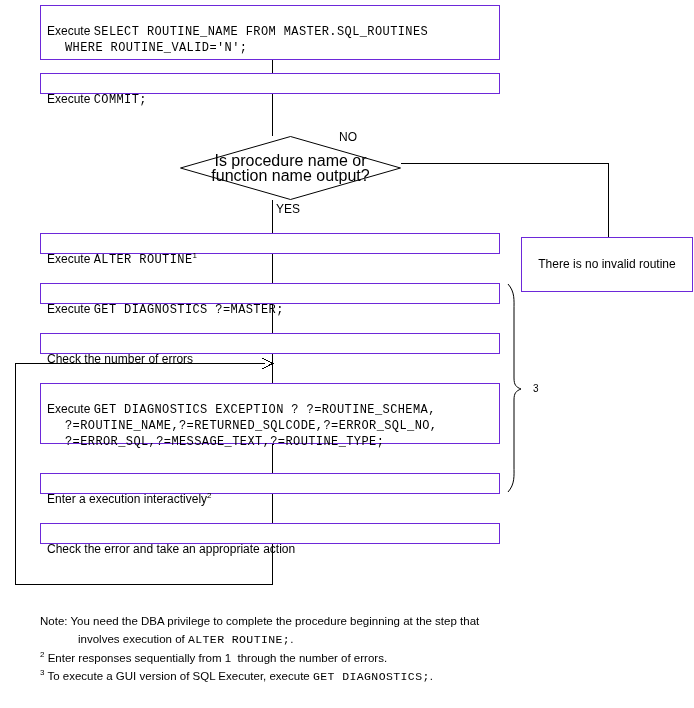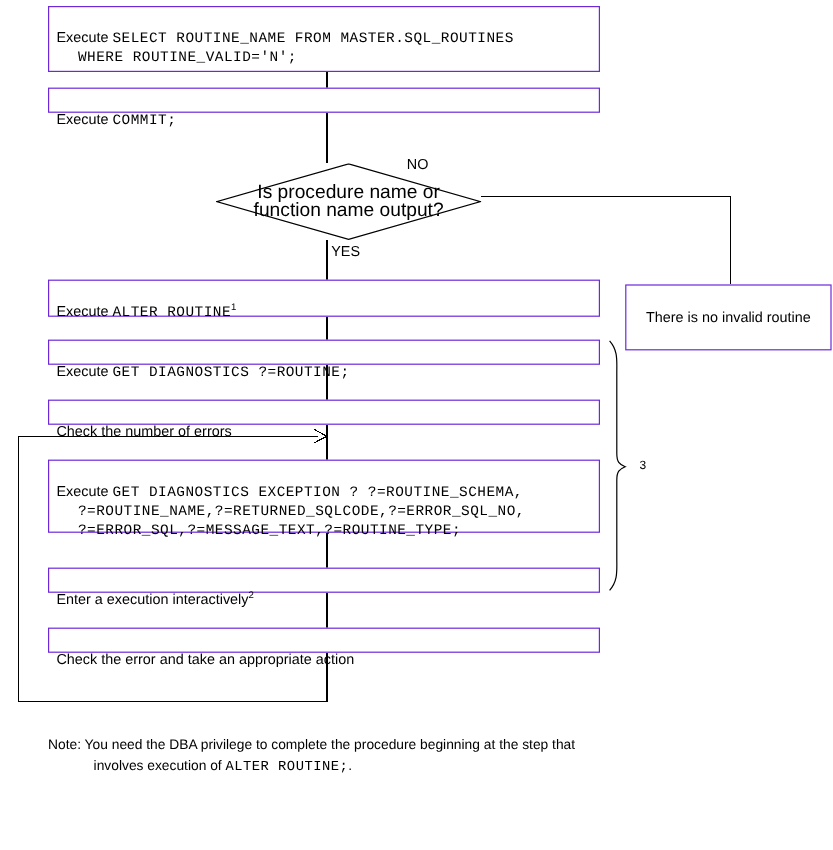--- a/index.html
+++ b/index.html
@@ -189,40 +189,42 @@
     </div>
   </div>
 
   <div class="edge-label" style="left:339px; top:131px;">NO</div>
   <div class="edge-label" style="left:276px; top:203px;">YES</div>
 
   <div class="box centerbox" style="left:521px; top:237px; width:172px; height:55px;">
     <span>There is no invalid routine</span>
   </div>
 
-  <div class="box" style="left:40px; top:233px; width:460px; height:31px;">
+  <div class="box" style="left:40px; top:233px; width:460px; height:21px;">
 <span>Execute </span><span class="mono">ALTER ROUTINE</span><sup>1</sup></div>
 
   <div class="box" style="left:40px; top:283px; width:460px; height:21px;">
-<span>Execute </span><span class="mono">GET DIAGNOSTICS ?=ROUTINE;</span></div>
+<span>Execute </span><span class="mono">GET DIAGNOSTICS ?=MASTER;</span></div>
 
   <div class="box" style="left:40px; top:333px; width:460px; height:21px;">
 <span>Check the number of errors</span></div>
 
   <div class="box" style="left:40px; top:383px; width:460px; height:61px;">
 <span>Execute </span><span class="mono">GET DIAGNOSTICS EXCEPTION ? ?=ROUTINE_SCHEMA,</span>
 <span style="display:inline-block;width:18px"></span><span class="mono">?=ROUTINE_NAME,?=RETURNED_SQLCODE,?=ERROR_SQL_NO,</span>
 <span style="display:inline-block;width:18px"></span><span class="mono">?=ERROR_SQL,?=MESSAGE_TEXT,?=ROUTINE_TYPE;</span></div>
 
   <div class="box" style="left:40px; top:473px; width:460px; height:21px;">
 <span>Enter a execution interactively</span><sup>2</sup></div>
 
   <div class="box" style="left:40px; top:523px; width:460px; height:21px;">
 <span>Check the error and take an appropriate action</span></div>
 
   <div class="brace-label" style="left:533px; top:383px;">3</div>
 
   <div id="notes">
     <div class="nrow"><span>Note: </span><span>You need the DBA privilege to complete the procedure beginning at the step that</span></div>
     <div class="nrow"><span class="indent"></span><span>involves execution of </span><span class="mono">ALTER ROUTINE;</span><span>.</span></div>
+    <div class="nrow"><span class="marker">2</span> <span>Enter responses sequentially from 1  through the number of errors.</span></div>
+    <div class="nrow"><span class="marker">3</span> <span>To execute a GUI version of SQL Executer, execute </span><span class="mono">GET DIAGNOSTICS;</span><span>.</span></div>
   </div>
 
 </div>
 
 </body></html>

